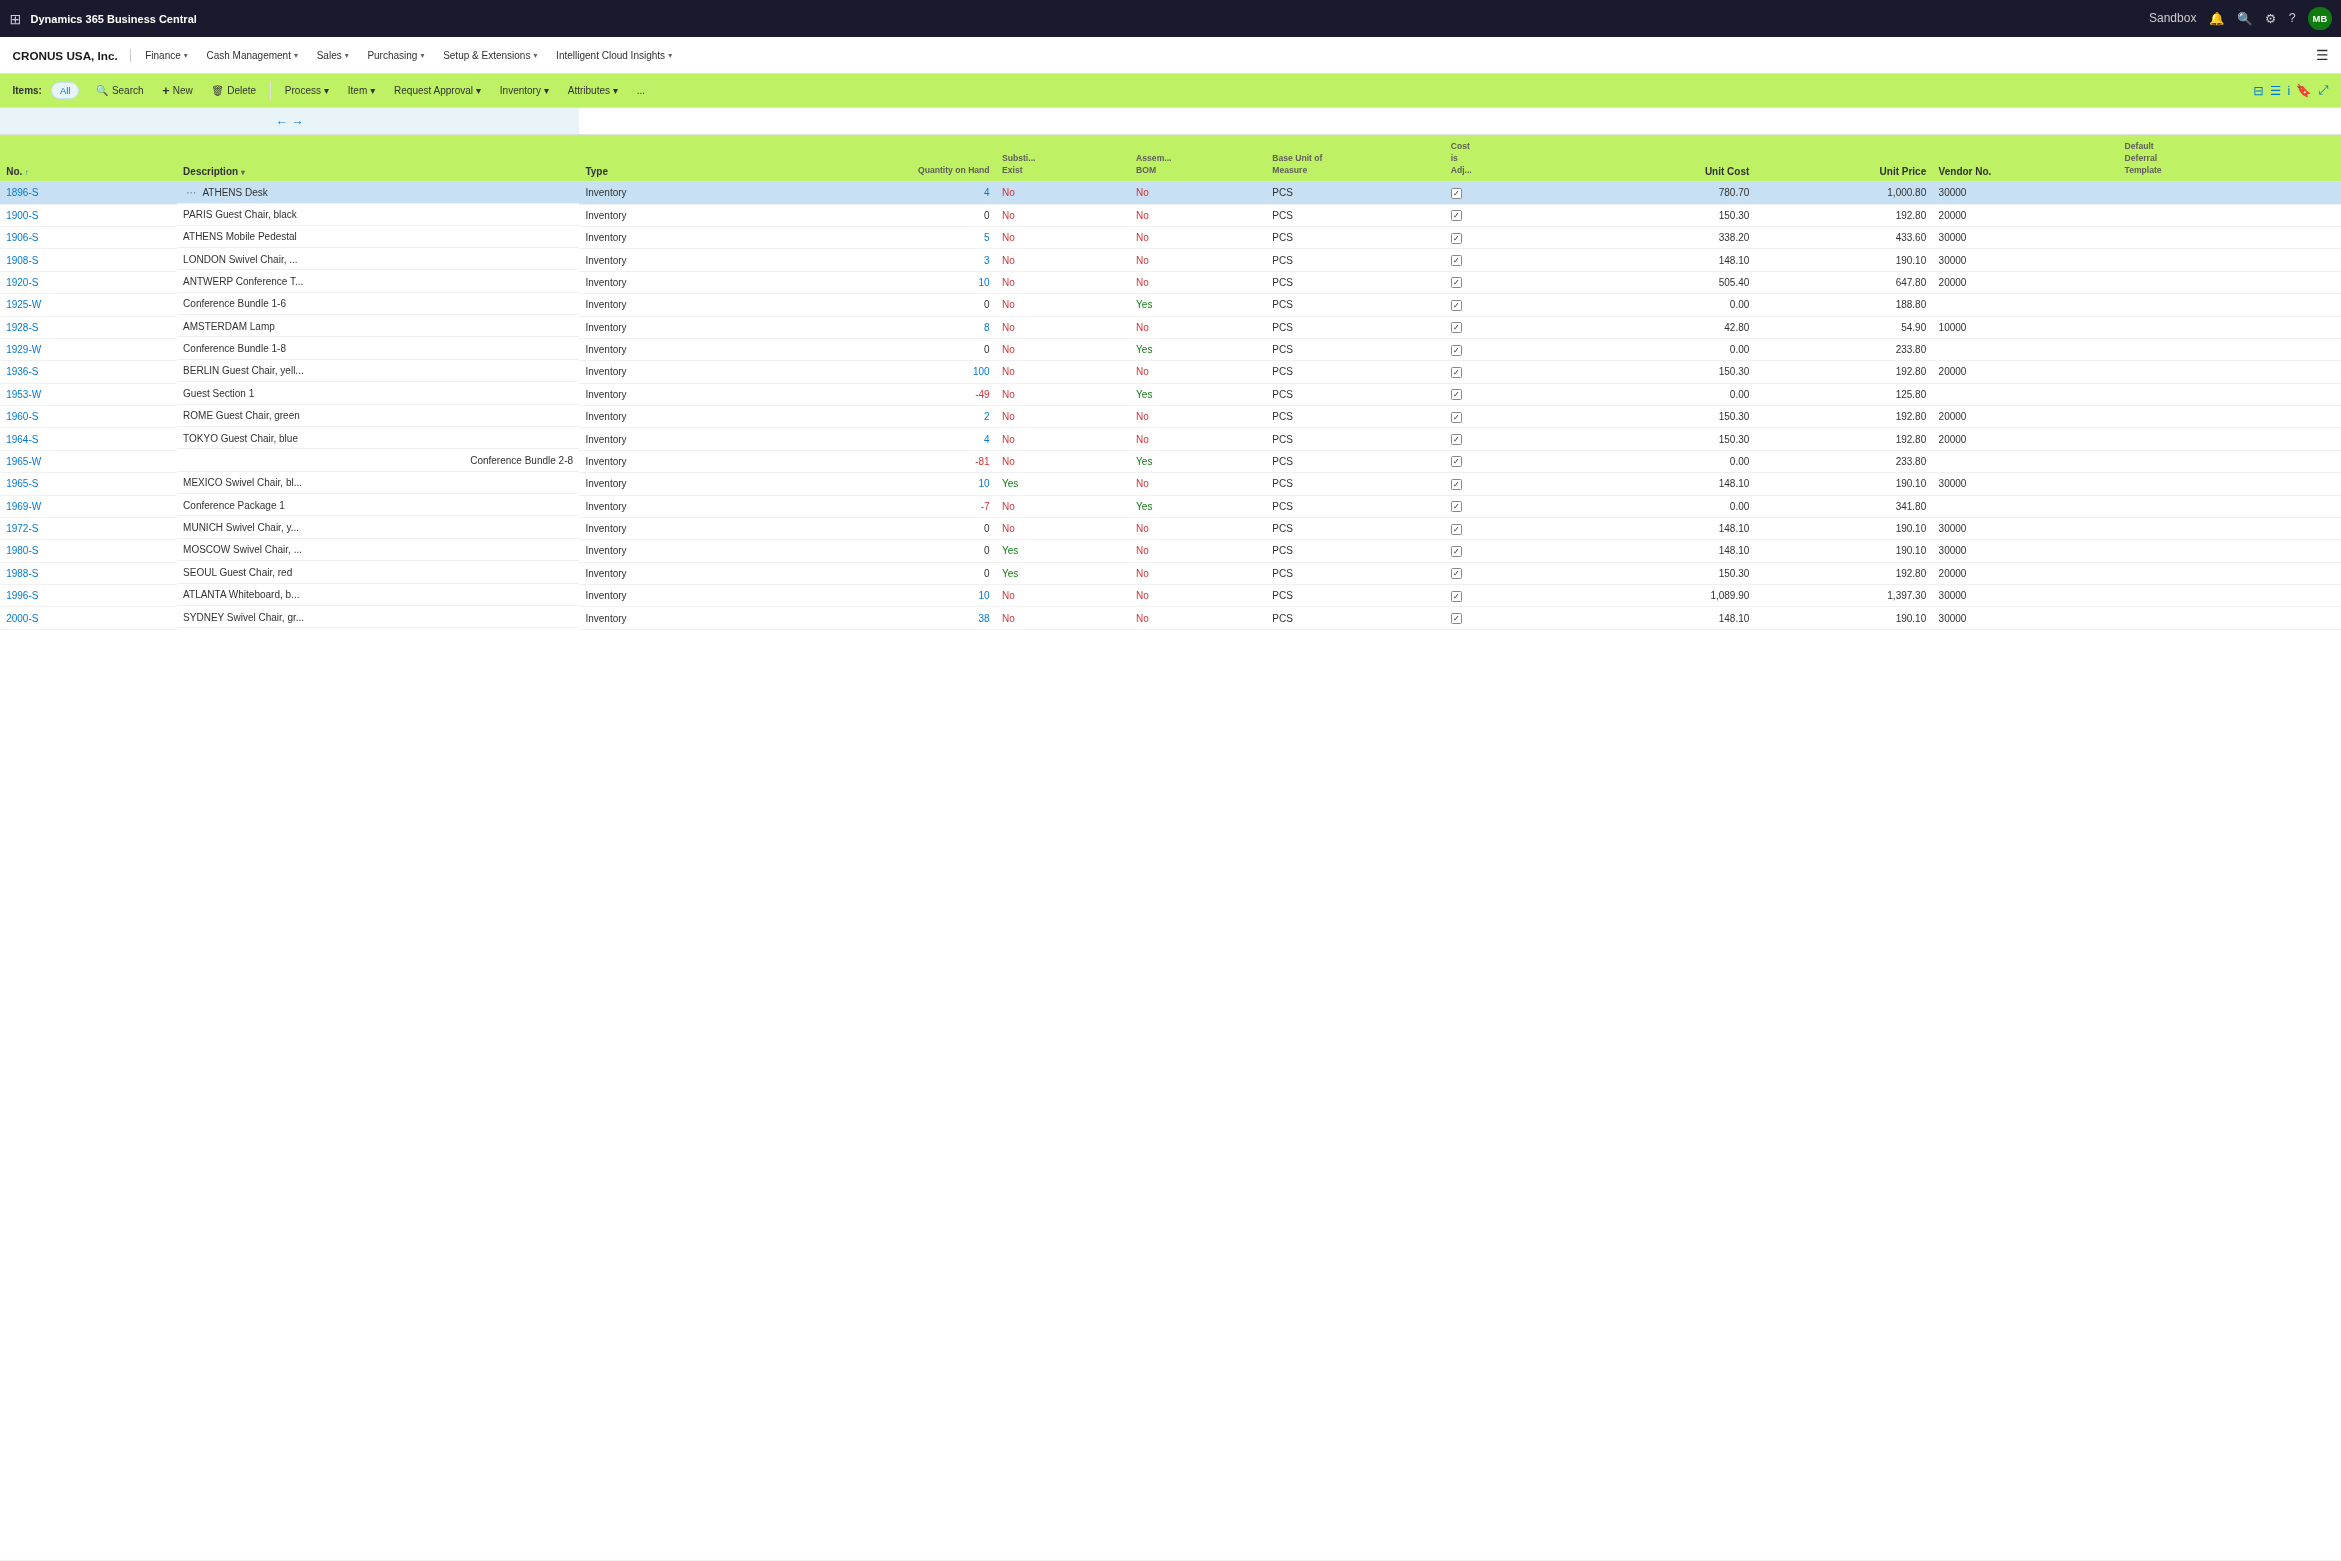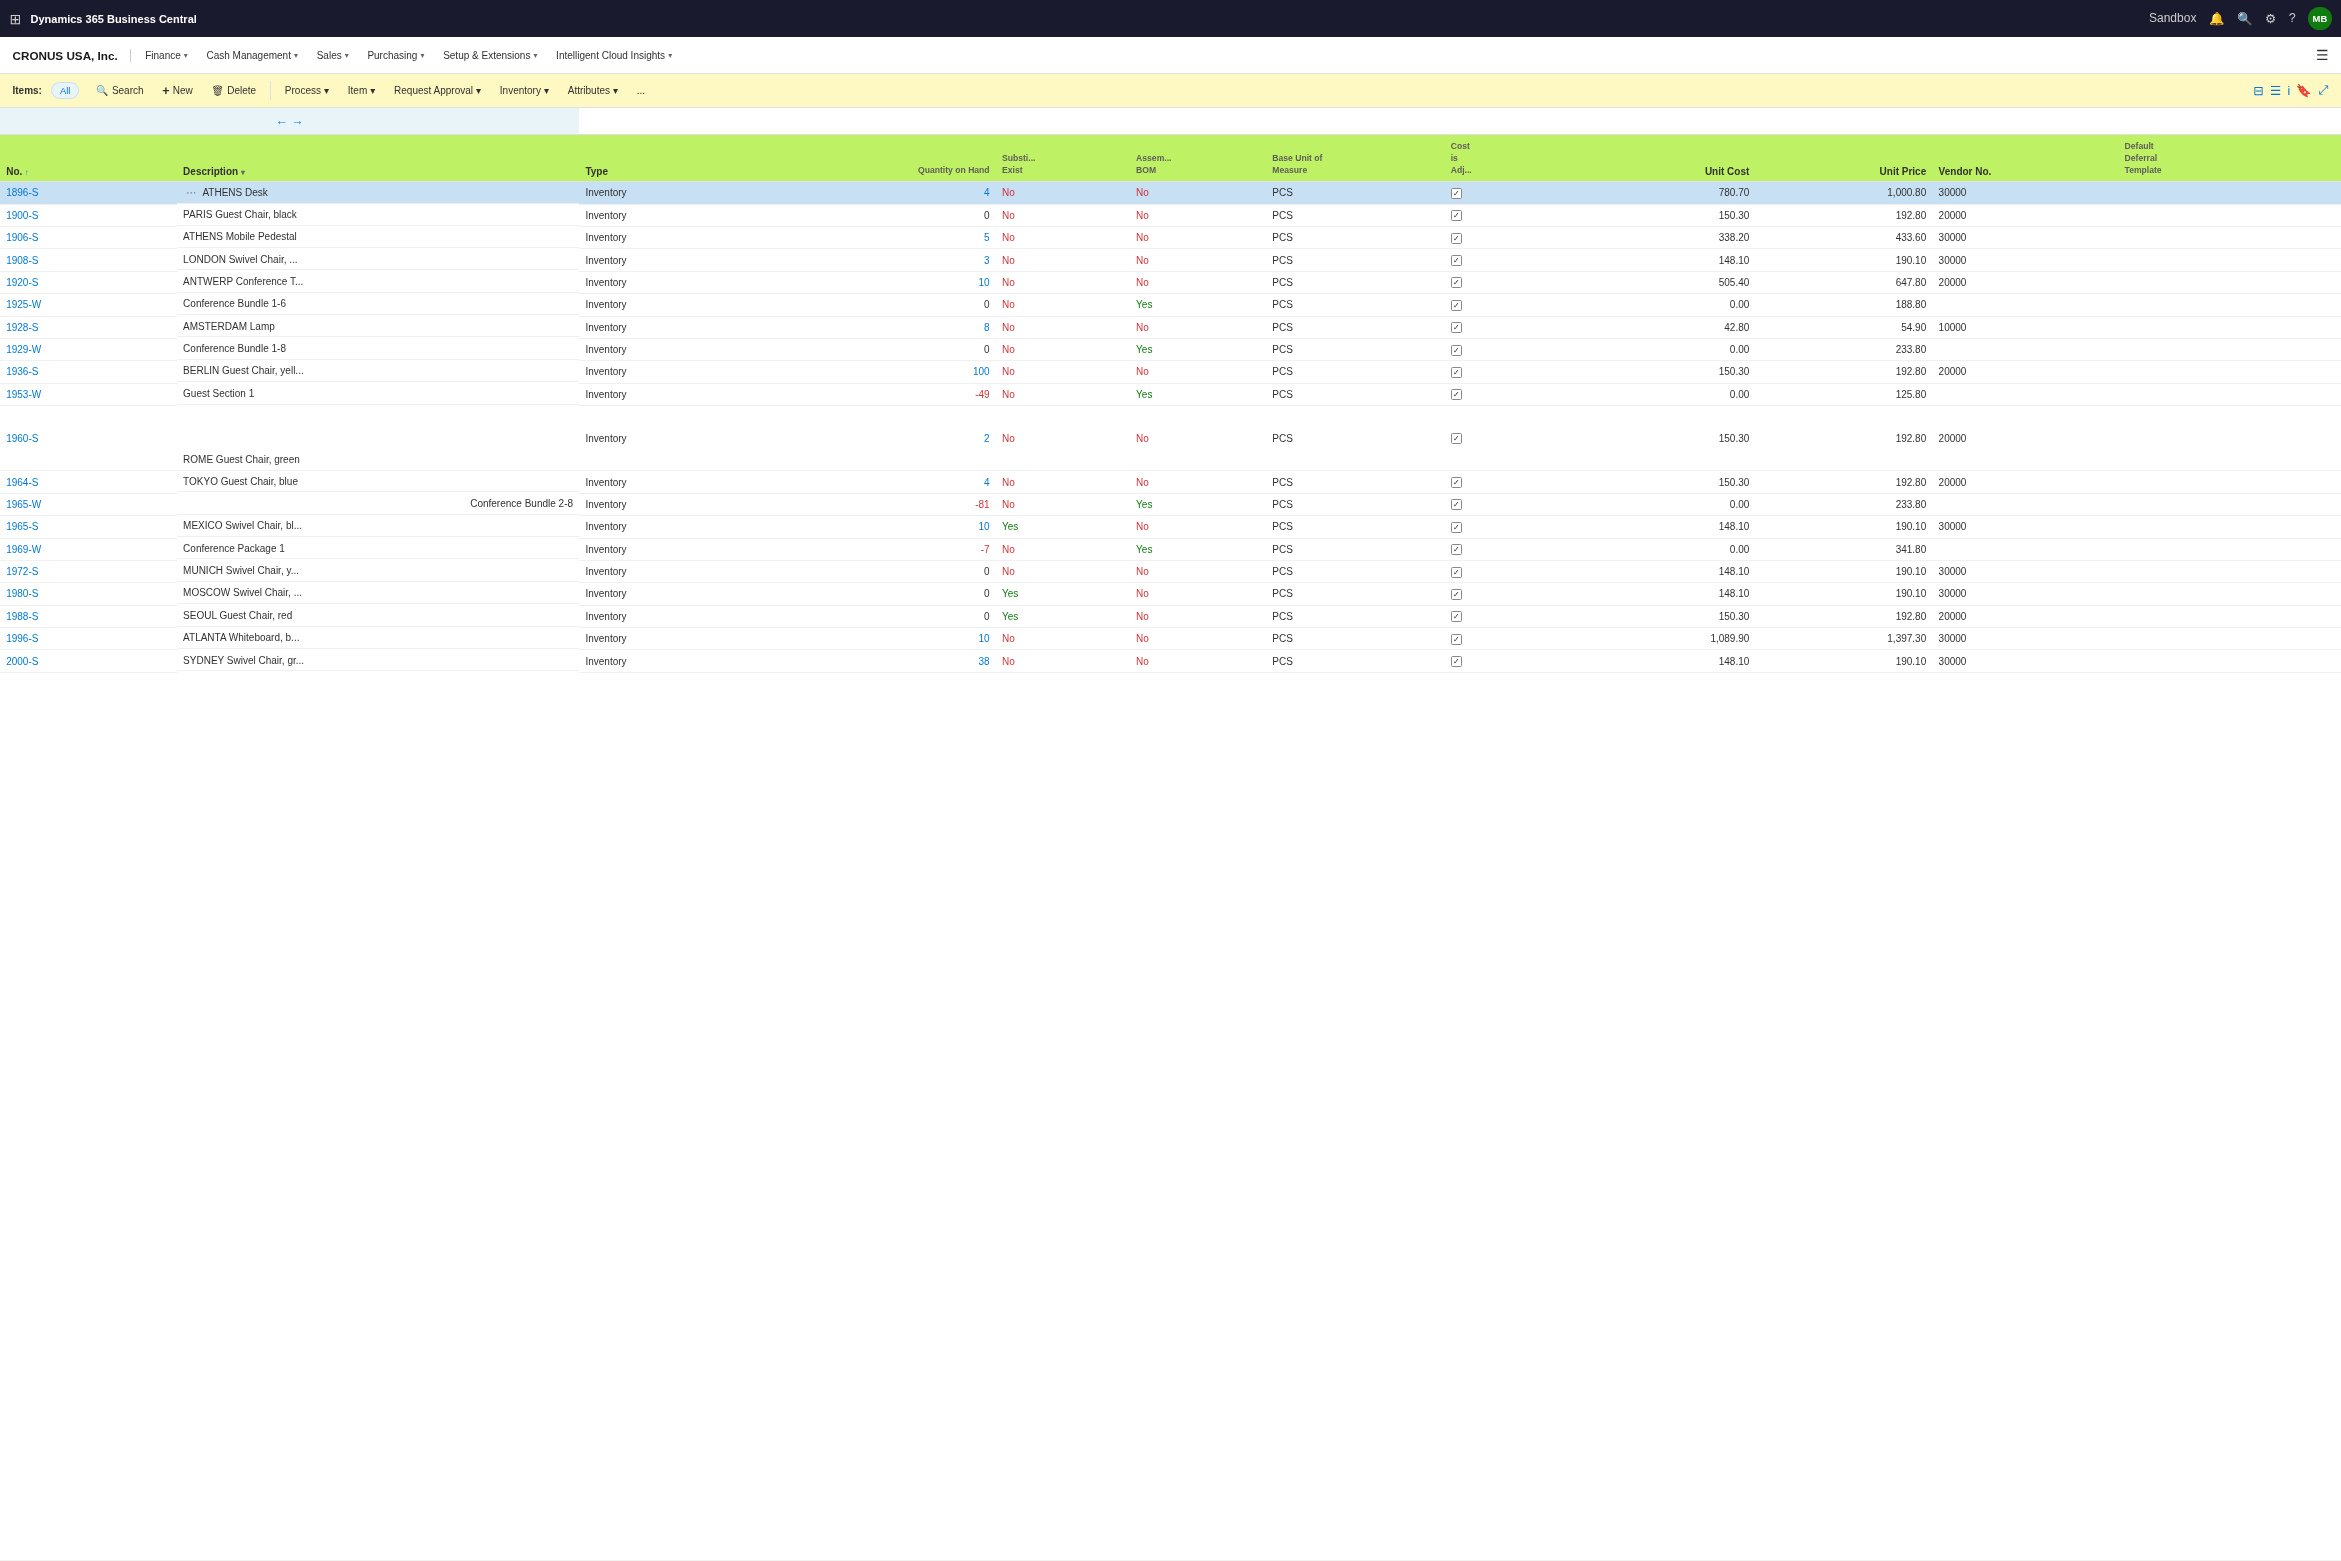--- a/index.html
+++ b/index.html
@@ -42,21 +42,21 @@
     .nav-item {
       font-size: 10px; color: #323130; padding: 4.7px 7.8px;
       cursor: pointer; display: flex; align-items: center; gap: 3.1px;
       border-radius: 1.6px; white-space: nowrap;
     }
     .nav-item .chevron { font-size: 7.8px; color: #666; }
     .nav-hamburger { font-size: 14px; color: #323130; cursor: pointer; margin-left: auto; }
 
     
     .toolbar {
-      background: #fef9c3;
+      background: #bef264;
       height: 34px;
       display: flex;
       align-items: center;
       padding: 0 12.5px;
       border-bottom: 0.8px solid #e0e0e0;
       gap: 3.1px;
     }
     .toolbar-label { font-size: 10px; font-weight: 600; color: #323130; margin-right: 6.2px; }
     .toolbar-filter {
       background: #e8f4f8; border: 0.8px solid #c7e0f4;
@@ -481,21 +481,21 @@
     <td class="yes-val">Yes</td>
     <td>PCS</td>
     <td><span class="checkbox-cell checked"></span></td>
     <td class="right">0.00</td>
     <td class="right">125.80</td>
     <td></td>
     <td></td>
   </tr>
         <tr>
     <td class="link">1960-S</td>
-    <td style="display:flex;align-items:center;gap:3.1px;margin-top:44px;">
+    <td style="display:flex;align-items:center;gap:3.1px;">
 
       <span>ROME Guest Chair, green</span>
     </td>
     <td>Inventory</td>
     <td class="right" style="color:#0078d4">2</td>
     <td class="no-val">No</td>
     <td class="no-val">No</td>
     <td>PCS</td>
     <td><span class="checkbox-cell checked"></span></td>
     <td class="right">150.30</td>

